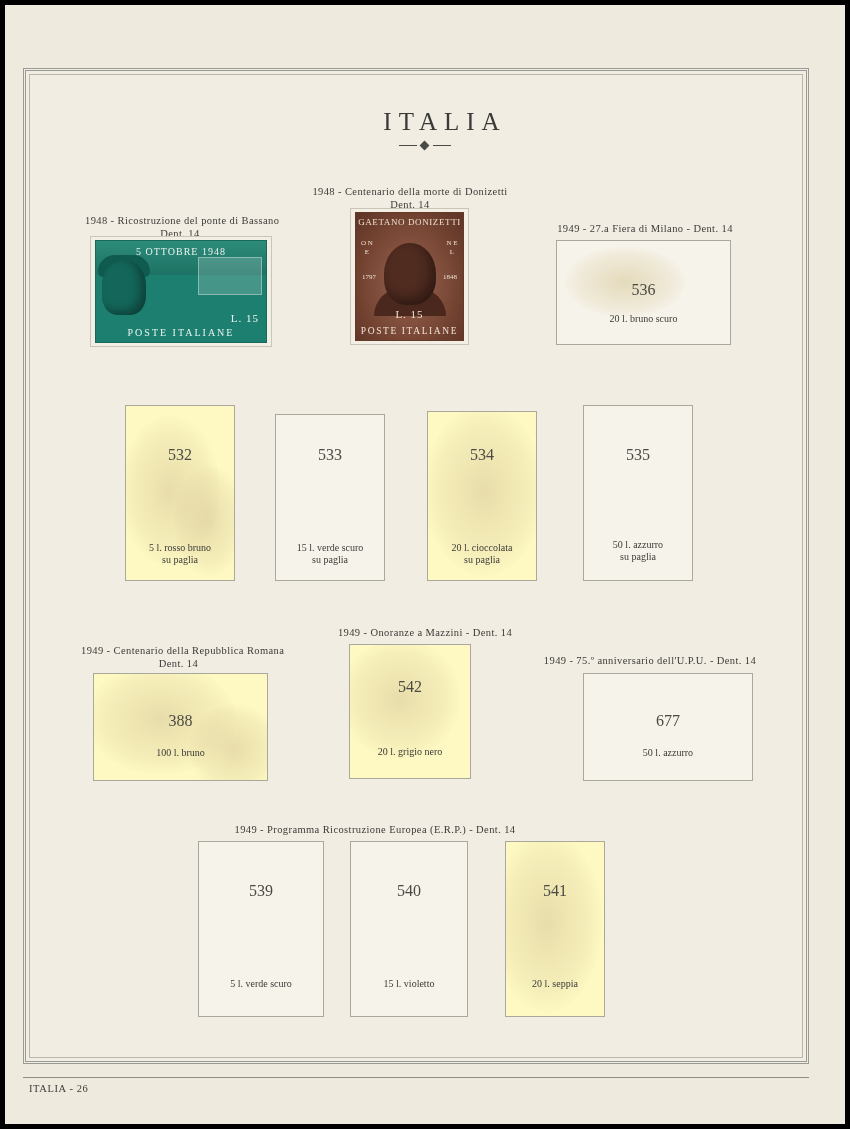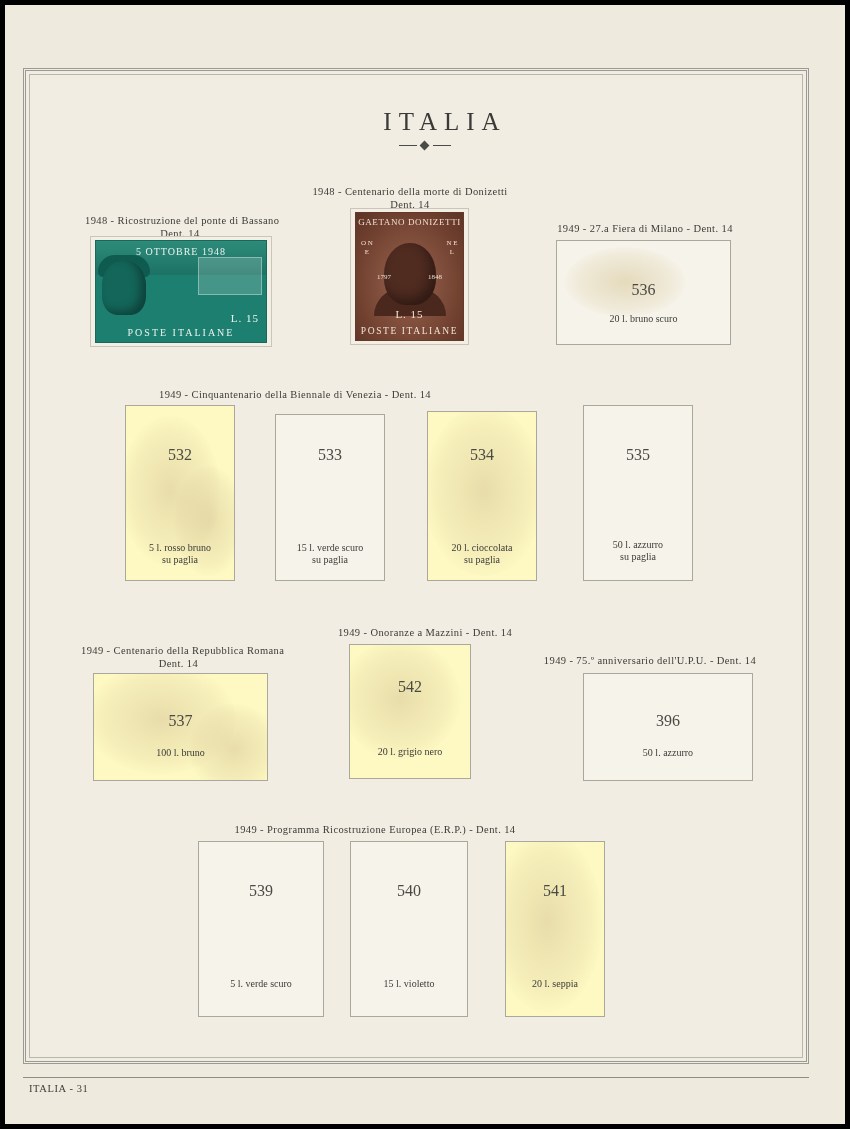--- a/index.html
+++ b/index.html
@@ -208,21 +208,21 @@
   }
   .don-side-l, .don-side-r {
     position: absolute; top: 26px; font-size: 7px; color: #efe0d4; line-height: 9px;
     text-align: center; width: 16px;
   }
   .don-side-l { left: 3px; }
   .don-side-r { right: 3px; }
   .don-dates {
     position: absolute; left: 0; right: 0; top: 60px;
     display: flex; justify-content: space-between;
-    padding: 0 21px; box-sizing: border-box;
+    padding: 0 6px; box-sizing: border-box;
     font-size: 7px; color: #eddfd2;
   }
   .don-value {
     position: absolute; left: 0; right: 0; bottom: 20px;
     text-align: center; font-size: 11px; color: #f2e4d8; letter-spacing: 1px;
   }
   .don-bottom {
     position: absolute; left: 0; right: 0; bottom: 4px;
     text-align: center; font-size: 9.5px; letter-spacing: 1.6px; color: #f0e2d6;
   }
@@ -299,21 +299,20 @@
     <div class="don-bottom">POSTE ITALIANE</div>
   </div>
 
   <div class="caption" style="left:540px; top:217px; width:200px;">1949 - 27.a Fiera di Milano - Dent. 14</div>
   <div class="slot" style="left:551px; top:235px; width:175px; height:105px;">
     <div class="stain" style="left:8px; top:6px; width:120px; height:70px;"></div>
     <div class="num" style="top:40px;">536</div>
     <div class="desc" style="top:72px;">20 l. bruno scuro</div>
   </div>
 
-  <div class="caption" style="left:130px; top:383px; width:320px;">1949 - Cinquantenario della Biennale di Venezia - Dent. 14</div>
 
   <div class="slot tint" style="left:120px; top:400px; width:110px; height:176px;">
     <div class="stain" style="left:-6px; top:10px; width:100px; height:150px;"></div>
     <div class="stain" style="right:-10px; top:60px; width:70px; height:110px;"></div>
     <div class="num" style="top:40px;">532</div>
     <div class="desc" style="top:136px;">5 l. rosso bruno</div>
     <div class="desc" style="top:148px;">su paglia</div>
   </div>
 
   <div class="slot" style="left:270px; top:409px; width:110px; height:167px;">
@@ -334,34 +333,34 @@
     <div class="desc" style="top:133px;">50 l. azzurro</div>
     <div class="desc" style="top:145px;">su paglia</div>
   </div>
 
   <div class="caption" style="left:76px; top:639px; width:195px;">1949 - Centenario della Repubblica Romana</div>
   <div class="caption" style="left:76px; top:652px; width:195px;">Dent. 14</div>
 
   <div class="slot tint" style="left:88px; top:668px; width:175px; height:108px;">
     <div class="stain" style="left:-8px; top:-10px; width:150px; height:110px;"></div>
     <div class="stain" style="right:-12px; top:30px; width:90px; height:90px;"></div>
-    <div class="num" style="top:38px;">537</div>
+    <div class="num" style="top:38px;">388</div>
     <div class="desc" style="top:73px;">100 l. bruno</div>
   </div>
 
   <div class="caption" style="left:300px; top:621px; width:240px;text-align:center;">1949 - Onoranze a Mazzini - Dent. 14</div>
   <div class="slot tint" style="left:344px; top:639px; width:122px; height:135px;">
     <div class="stain" style="left:-10px; top:-6px; width:120px; height:120px;"></div>
     <div class="num" style="top:33px;">542</div>
     <div class="desc" style="top:101px;">20 l. grigio nero</div>
   </div>
 
   <div class="caption" style="left:530px; top:649px; width:230px;">1949 - 75.º anniversario dell'U.P.U. - Dent. 14</div>
   <div class="slot" style="left:578px; top:668px; width:170px; height:108px;">
-    <div class="num" style="top:38px;">396</div>
+    <div class="num" style="top:38px;">677</div>
     <div class="desc" style="top:73px;">50 l. azzurro</div>
   </div>
 
   <div class="caption" style="left:200px; top:818px; width:340px;">1949 - Programma Ricostruzione Europea (E.R.P.) - Dent. 14</div>
 
   <div class="slot" style="left:193px; top:836px; width:126px; height:176px;">
     <div class="num" style="top:40px;">539</div>
     <div class="desc" style="top:136px;">5 l. verde scuro</div>
   </div>
 
@@ -370,15 +369,15 @@
     <div class="desc" style="top:136px;">15 l. violetto</div>
   </div>
 
   <div class="slot tint" style="left:500px; top:836px; width:100px; height:176px;">
     <div class="stain" style="left:-14px; top:-10px; width:110px; height:180px;"></div>
     <div class="num" style="top:40px;">541</div>
     <div class="desc" style="top:136px;">20 l. seppia</div>
   </div>
 
   <div class="footer-rule"></div>
-  <div class="footer">ITALIA - 31</div>
+  <div class="footer">ITALIA - 26</div>
 
 </div>
 
 </body></html>

